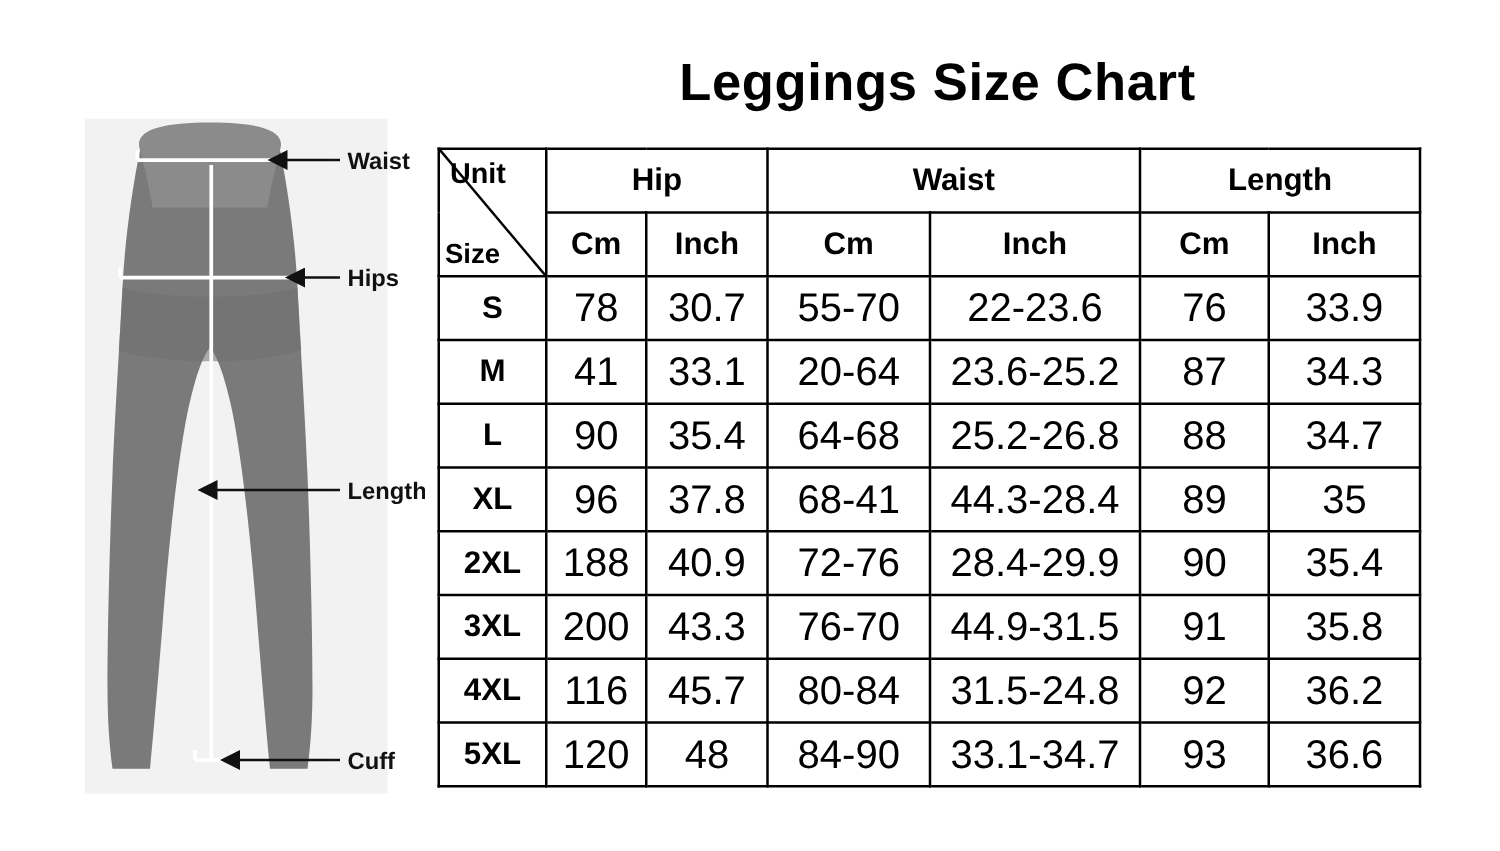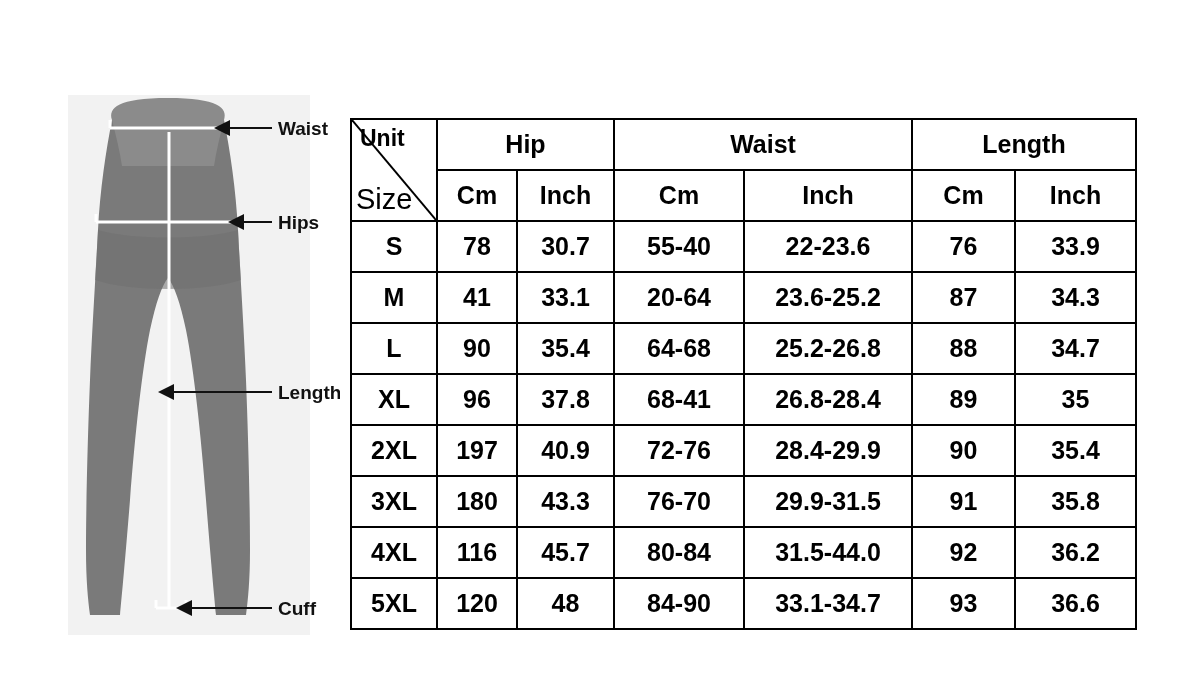--- a/index.html
+++ b/index.html
@@ -79,22 +79,22 @@
     color: #000000;
     font-family: "Liberation Sans", sans-serif;
     padding: 0;
     height: 51px;
   }
   #size-table th {
     font-size: 25px;
     font-weight: bold;
   }
   #size-table td {
-    font-size: 25px;
-    font-weight: bold;
+    font-size: 32px;
+    font-weight: normal;
   }
   #size-table td.size-cell {
     font-weight: bold;
     font-size: 25px;
   }
   .corner-cell {
     position: relative;
     height: 102px !important;
     padding: 0 !important;
   }
@@ -107,22 +107,22 @@
     position: absolute;
     left: 8px;
     top: 5px;
     font-size: 23px;
     font-weight: bold;
   }
   .corner-cell .size-text {
     position: absolute;
     left: 4px;
     bottom: 4px;
-    font-size: 29px;
-    font-weight: normal;
+    font-size: 22px;
+    font-weight: bold;
   }
   .corner-cell .diag-line {
     position: absolute;
     left: 0; top: 0;
     width: 100%; height: 100%;
   }
   col.c-size { width: 86px; }
   col.c-hipcm { width: 80px; }
   col.c-hipin { width: 97px; }
   col.c-waistcm { width: 130px; }
@@ -183,20 +183,21 @@
 
       <line x1="136" y1="528" x2="166" y2="528" stroke="#ffffff" stroke-width="3"></line>
       <line x1="136" y1="528" x2="136" y2="520" stroke="#ffffff" stroke-width="3"></line>
       <line x1="166" y1="528" x2="166" y2="520" stroke="#ffffff" stroke-width="3"></line>
       <line x1="244" y1="528" x2="170" y2="528" stroke="#111111" stroke-width="2" marker-end="url(#arrowR)"></line>
       <line x1="244" y1="528" x2="252" y2="528" stroke="#111111" stroke-width="2"></line>
       <text class="diag-label" x="258" y="535">Cuff</text>
     </svg>
   </div>
 
+  <div id="chart-title">Leggings Size Chart</div>
 
   <table id="size-table">
     <colgroup>
       <col class="c-size">
         <col class="c-hipcm">
         <col class="c-hipin">
       <col class="c-waistcm">
         <col class="c-waistin">
       <col class="c-lencm">
         <col class="c-lenin">
@@ -223,21 +224,21 @@
         <th>Inch</th>
         <th>Cm</th>
         <th>Inch</th>
       </tr>
     </thead>
     <tbody>
       <tr>
         <td class="size-cell">S</td>
         <td>78</td>
         <td>30.7</td>
-        <td>55-40</td>
+        <td>55-70</td>
         <td>22-23.6</td>
         <td>76</td>
         <td>33.9</td>
       </tr>
       <tr>
         <td class="size-cell">M</td>
         <td>41</td>
         <td>33.1</td>
         <td>20-64</td>
         <td>23.6-25.2</td>
@@ -251,48 +252,48 @@
         <td>64-68</td>
         <td>25.2-26.8</td>
         <td>88</td>
         <td>34.7</td>
       </tr>
       <tr>
         <td class="size-cell">XL</td>
         <td>96</td>
         <td>37.8</td>
         <td>68-41</td>
-        <td>26.8-28.4</td>
+        <td>44.3-28.4</td>
         <td>89</td>
         <td>35</td>
       </tr>
       <tr>
         <td class="size-cell">2XL</td>
-        <td>197</td>
+        <td>188</td>
         <td>40.9</td>
         <td>72-76</td>
         <td>28.4-29.9</td>
         <td>90</td>
         <td>35.4</td>
       </tr>
       <tr>
         <td class="size-cell">3XL</td>
-        <td>180</td>
+        <td>200</td>
         <td>43.3</td>
         <td>76-70</td>
-        <td>29.9-31.5</td>
+        <td>44.9-31.5</td>
         <td>91</td>
         <td>35.8</td>
       </tr>
       <tr>
         <td class="size-cell">4XL</td>
         <td>116</td>
         <td>45.7</td>
         <td>80-84</td>
-        <td>31.5-44.0</td>
+        <td>31.5-24.8</td>
         <td>92</td>
         <td>36.2</td>
       </tr>
       <tr>
         <td class="size-cell">5XL</td>
         <td>120</td>
         <td>48</td>
         <td>84-90</td>
         <td>33.1-34.7</td>
         <td>93</td>

